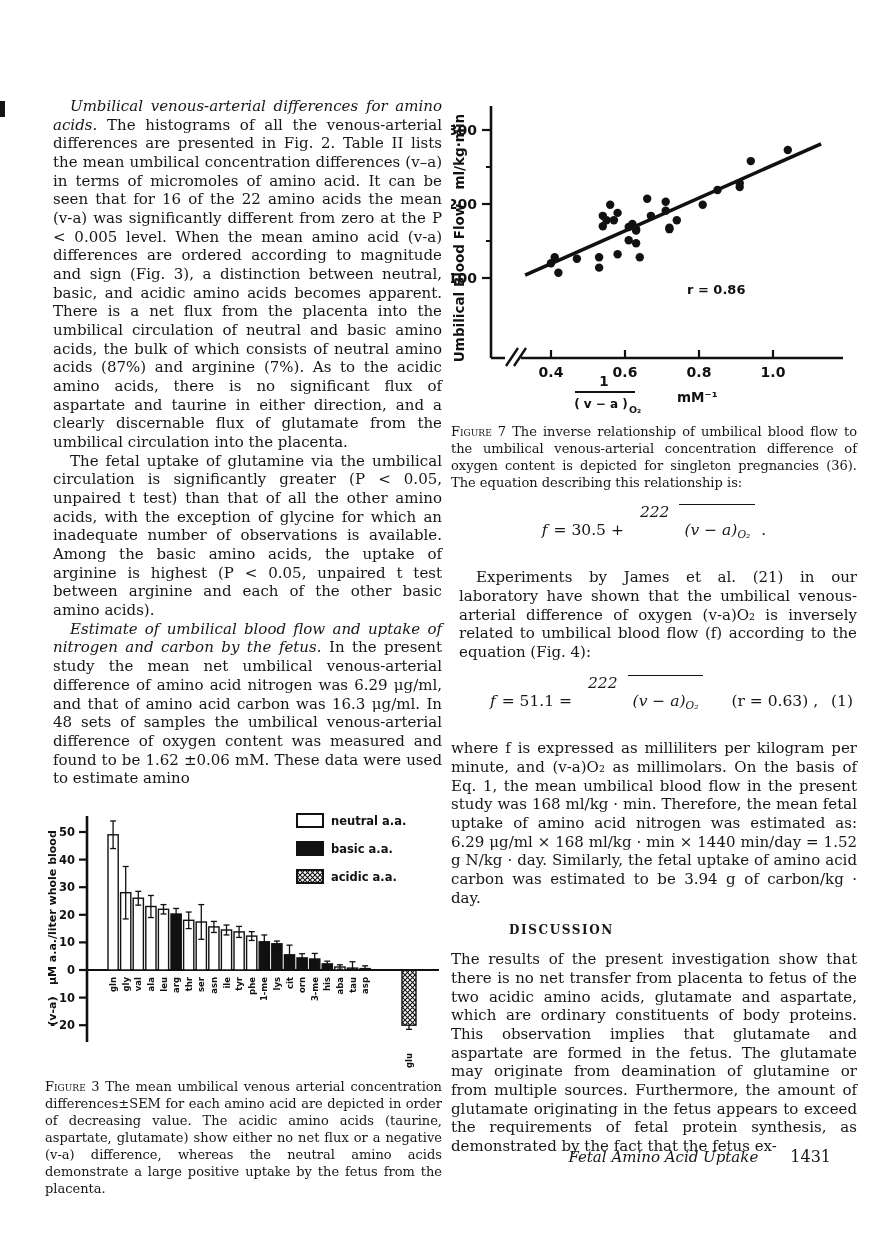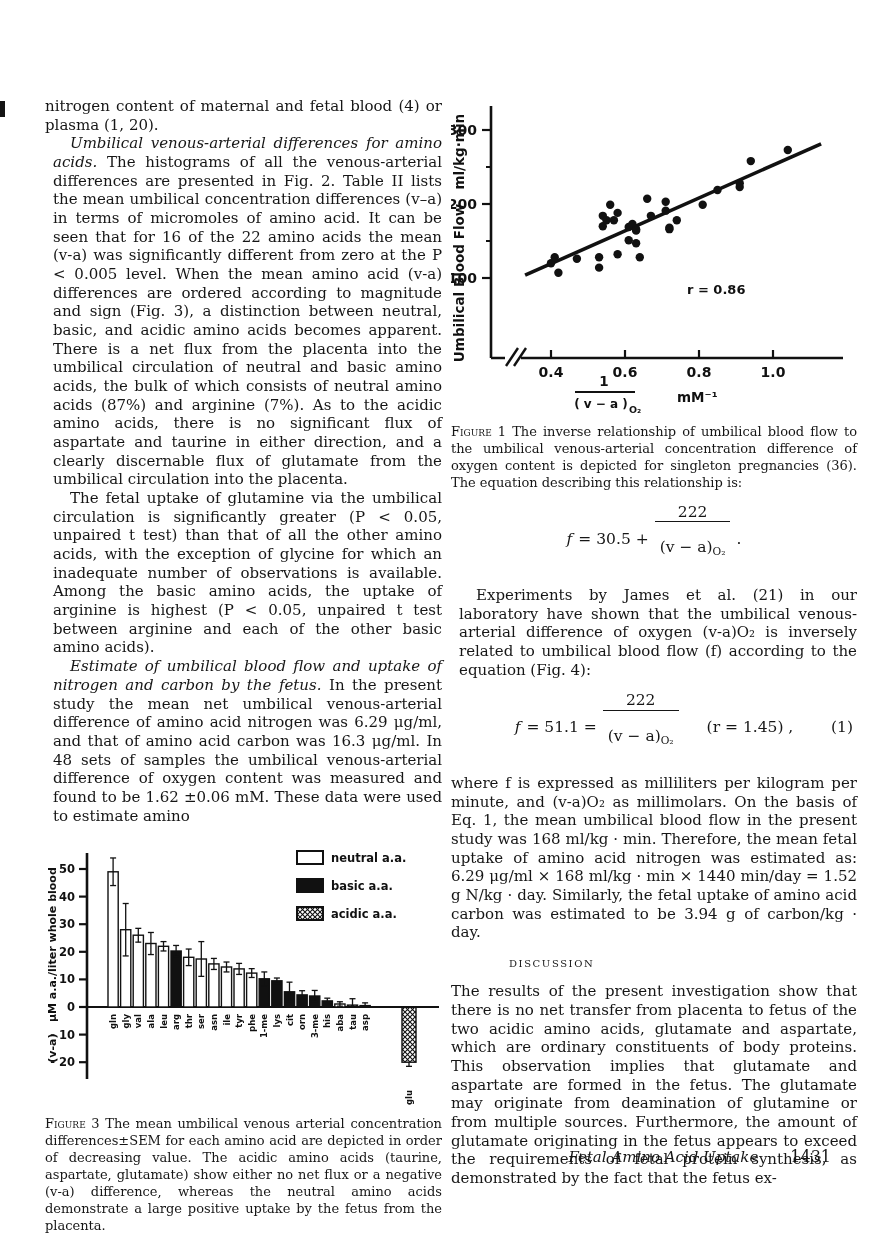--- a/index.html
+++ b/index.html
@@ -9,45 +9,44 @@
   .col-left{left:45px;top:97px;width:397px;}
   .col-right{left:451px;top:88px;width:406px;}
   p{margin:0;}
   p.ind{text-indent:17px;margin-left:8px;}
   .lead{font-style:italic;}
   .caption{font-size:13px;line-height:1.31;text-align:justify;}
   .figlab{font-variant:small-caps;}
   .equation{position:relative;display:flex;justify-content:center;align-items:center;
             gap:6px;margin:13px 0 11px 0;font-size:15.5px;}
   .eqf{font-style:italic;}
-  .frac{display:inline-flex;flex-direction:column;align-items:center;line-height:1.12;}
+  .frac{display:inline-flex;align-items:flex-start;line-height:1.12;font-style:italic;}
   .frac .num{padding:0 10px;}
   .frac .den{border-top:1.6px solid #161616;padding:17px 5px;}
   .ssub{font-size:68%;vertical-align:-22%;}
   .rpart{margin-left:22px;}
   .eqnum{position:absolute;right:4px;}
-  .disc{margin:16px 0 12px 58px;font-weight:normal;letter-spacing:1.6px;font-size:10px;}
+  .disc{margin:16px 0 12px 58px;font-weight:bold;letter-spacing:1.6px;font-size:12px;}
   .footer{position:absolute;left:451px;top:1147px;width:406px;display:flex;
           justify-content:flex-end;align-items:baseline;gap:32px;
           padding-right:26px;box-sizing:border-box;}
   .footer .rt{font-style:italic;font-size:15px;}
   .footer .pn{font-weight:normal;font-size:16px;}
   .blob{position:absolute;left:0;top:101px;width:5px;height:16px;background:#141414;}
   svg{display:block;}
   .chartwrap-left{margin-top:12px;}
 </style>
 </head>
 <body>
 
 <div class="page">
 
   <div class="blob"></div>
 
   <div class="col col-left">
-    <p>nitrogen content of maternal and fetal blood (4) or plasma (1, 20).</p>
     <p class="ind"><span class="lead">Umbilical venous-arterial differences for amino acids.</span><span>  The histograms of all the venous-arterial differences are presented in Fig. 2. Table II lists the mean umbilical concentration differences (v–a) in terms of micromoles of amino acid. It can be seen that for 16 of the 22 amino acids the mean (v-a) was significantly different from zero at the P &lt; 0.005 level. When the mean amino acid (v-a) differences are ordered according to magnitude and sign (Fig. 3), a distinction between neutral, basic, and acidic amino acids becomes apparent. There is a net flux from the placenta into the umbilical circulation of neutral and basic amino acids, the bulk of which consists of neutral amino acids (87%) and arginine (7%). As to the acidic amino acids, there is no significant flux of aspartate and taurine in either direction, and a clearly discernable flux of glutamate from the umbilical circulation into the placenta.</span></p>
     <p class="ind">The fetal uptake of glutamine via the umbilical circulation is significantly greater (P &lt; 0.05, unpaired t test) than that of all the other amino acids, with the exception of glycine for which an inadequate number of observations is available. Among the basic amino acids, the uptake of arginine is highest (P &lt; 0.05, unpaired t test between arginine and each of the other basic amino acids).</p>
     <p class="ind"><span class="lead">Estimate of umbilical blood flow and uptake of nitrogen and carbon by the fetus.</span><span>  In the present study the mean net umbilical venous-arterial difference of amino acid nitrogen was 6.29 μg/ml, and that of amino acid carbon was 16.3 μg/ml. In 48 sets of samples the umbilical venous-arterial difference of oxygen content was measured and found to be 1.62 ±0.06 mM. These data were used to estimate amino</span></p>
 
     <svg id="fig3-svg" class="chartwrap-left" width="397" height="278" viewBox="0 0 397 278">
         <defs>
           <pattern id="xhatch" width="5" height="5" patternUnits="userSpaceOnUse">
             <path d="M0 0L5 5M5 0L0 5" stroke="#111111" stroke-width="1.1" fill="none"></path>
           </pattern>
         </defs>
@@ -253,42 +252,42 @@
         </g>
         <text x="236" y="206" fill="#111111" font-family="&quot;DejaVu Sans&quot;,sans-serif" font-weight="bold" font-size="13" text-anchor="start">r = 0.86</text>
         <text x="0" y="0" fill="#111111" font-family="&quot;DejaVu Sans&quot;,sans-serif" font-weight="bold" font-size="13.5" text-anchor="middle" transform="translate(13,150) rotate(-90)">Umbilical Blood Flow&nbsp;&nbsp;&nbsp;ml/kg·min</text>
         <text x="153" y="298" fill="#111111" font-family="&quot;DejaVu Sans&quot;,sans-serif" font-weight="bold" font-size="13.5" text-anchor="middle">1</text>
         <line x1="124" y1="304" x2="184" y2="304" stroke="#111111" stroke-width="2.2" stroke-linecap="butt"></line>
         <text x="150" y="320" fill="#111111" font-family="&quot;DejaVu Sans&quot;,sans-serif" font-weight="bold" font-size="12" text-anchor="middle">( v − a )</text>
         <text x="178" y="325" fill="#111111" font-family="&quot;DejaVu Sans&quot;,sans-serif" font-weight="bold" font-size="9.5" text-anchor="start">O₂</text>
         <text x="226" y="314" fill="#111111" font-family="&quot;DejaVu Sans&quot;,sans-serif" font-weight="bold" font-size="13.5" text-anchor="start">mM⁻¹</text>
       </svg>
 
-    <p class="caption"><span class="figlab">Figure 1</span><span>  The inverse relationship of umbilical blood flow to the umbilical venous-arterial concentration difference of oxygen content is depicted for singleton pregnancies (36). The equation describing this relationship is:</span></p>
+    <p class="caption"><span class="figlab">Figure 7</span><span>  The inverse relationship of umbilical blood flow to the umbilical venous-arterial concentration difference of oxygen content is depicted for singleton pregnancies (36). The equation describing this relationship is:</span></p>
 
     <div class="equation">
       <span class="eqf">f</span>
       <span>= 30.5 +</span>
       <span class="frac">
         <span class="num">222</span>
         <span class="den"><span>(v − a)</span><span class="ssub">O₂</span></span>
       </span>
       <span>.</span>
     </div>
 
     <p class="ind">Experiments by James et al. (21) in our laboratory have shown that the umbilical venous-arterial difference of oxygen (v-a)O₂ is inversely related to umbilical blood flow (f) according to the equation (Fig. 4):</p>
 
     <div class="equation">
       <span class="eqf">f</span>
       <span>= 51.1 =</span>
       <span class="frac">
         <span class="num">222</span>
         <span class="den"><span>(v − a)</span><span class="ssub">O₂</span></span>
       </span>
-      <span class="rpart">(r = 1.45) ,</span>
+      <span class="rpart">(r = 0.63) ,</span>
       <span class="eqnum">(1)</span>
     </div>
 
     <p>where f is expressed as milliliters per kilogram per minute, and (v-a)O₂ as millimolars. On the basis of Eq. 1, the mean umbilical blood flow in the present study was 168 ml/kg · min. Therefore, the mean fetal uptake of amino acid nitrogen was estimated as: 6.29 μg/ml × 168 ml/kg · min × 1440 min/day = 1.52 g N/kg · day. Similarly, the fetal uptake of amino acid carbon was estimated to be 3.94 g of carbon/kg · day.</p>
 
     <div class="disc">DISCUSSION</div>
 
     <p>The results of the present investigation show that there is no net transfer from placenta to fetus of the two acidic amino acids, glutamate and aspartate, which are ordinary constituents of body proteins. This observation implies that glutamate and aspartate are formed in the fetus. The glutamate may originate from deamination of glutamine or from multiple sources. Furthermore, the amount of glutamate originating in the fetus appears to exceed the requirements of fetal protein synthesis, as demonstrated by the fact that the fetus ex-</p>
   </div>
 

